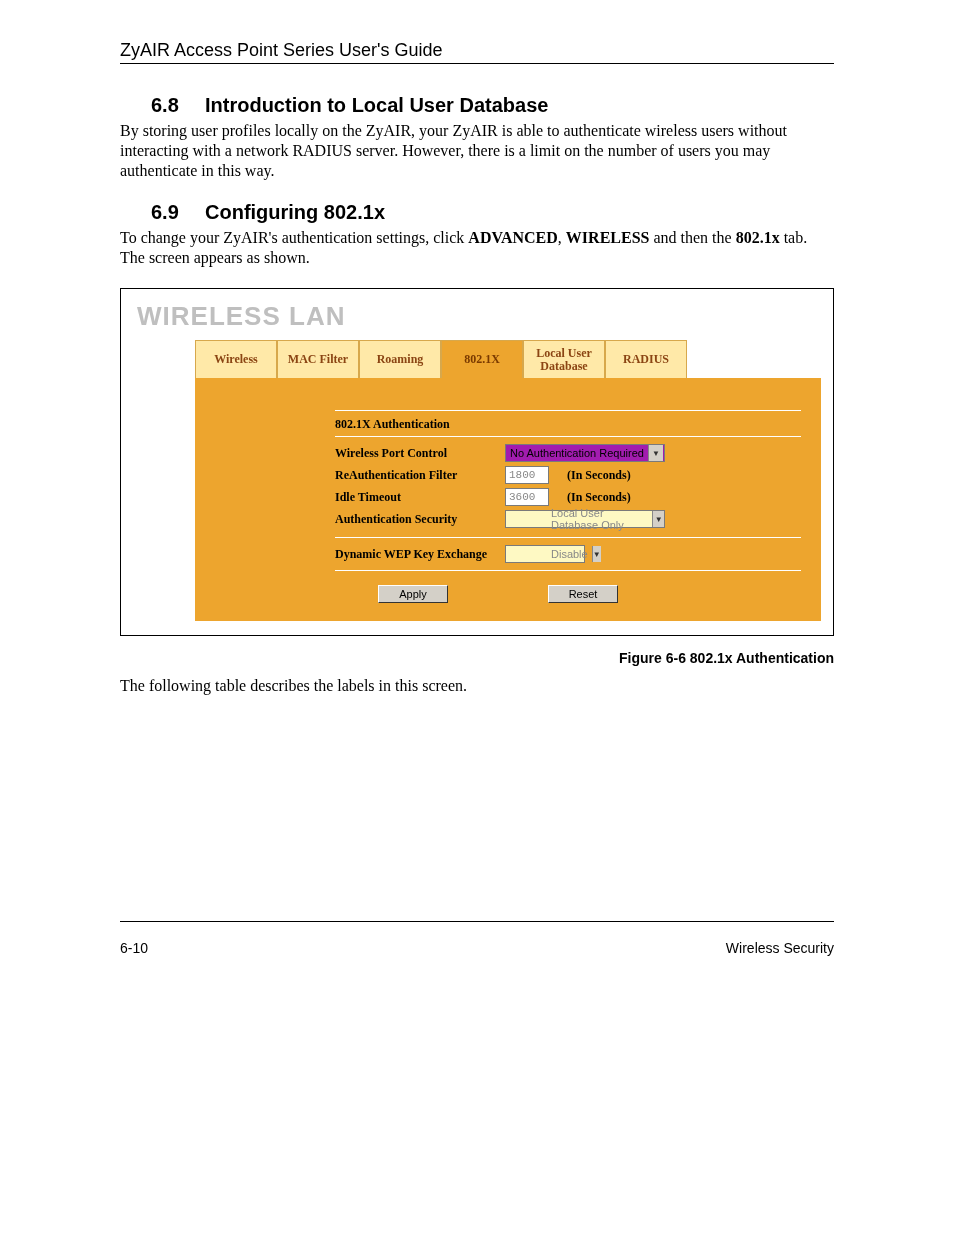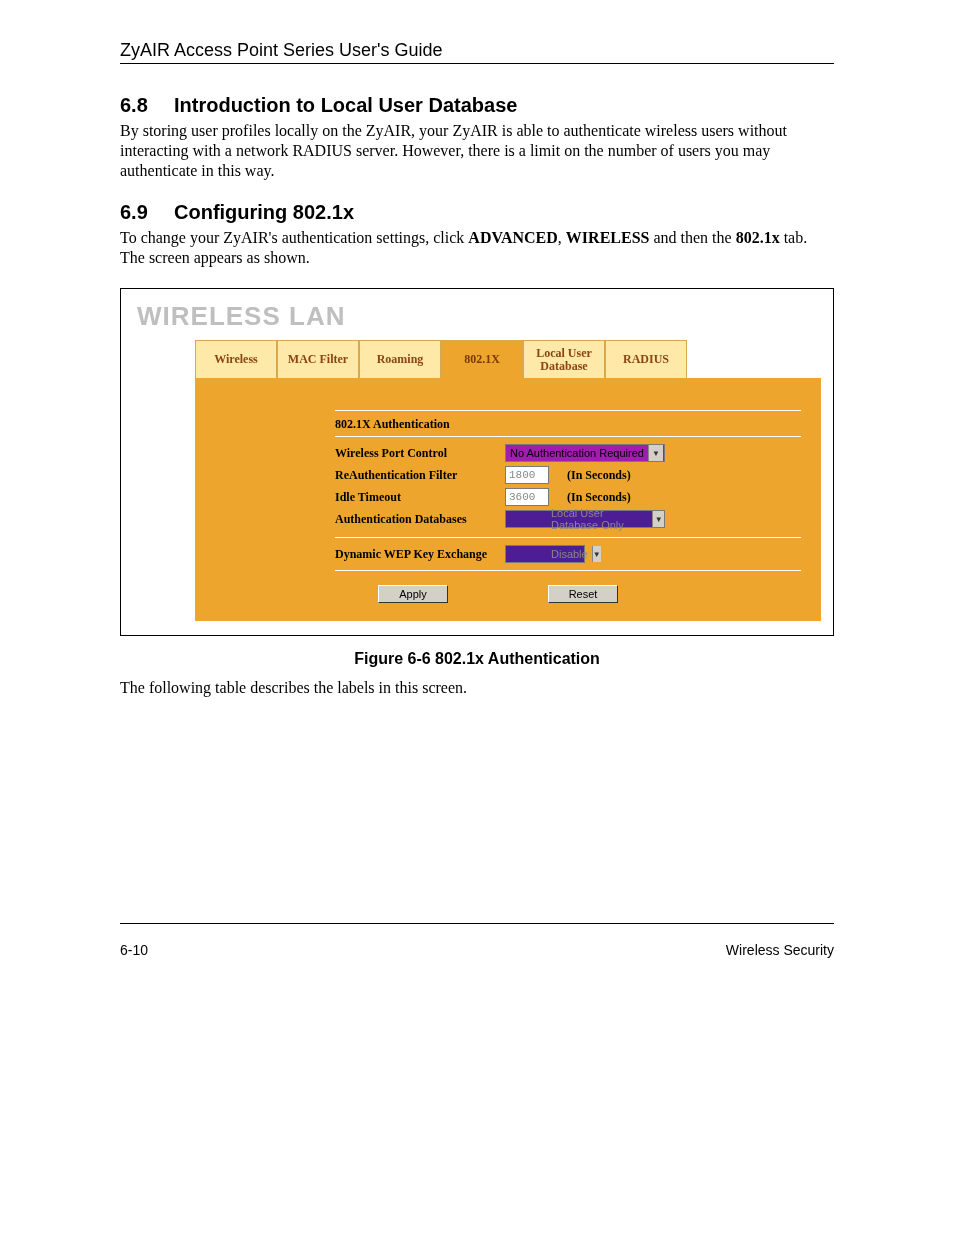--- a/index.html
+++ b/index.html
@@ -23,20 +23,21 @@
   }
   h2 {
     font-family: Arial, Helvetica, sans-serif;
     font-weight: bold;
     font-size: 20px;
     margin: 20px 0 4px 0;
   }
   h2 .num {
     display: inline-block;
     width: 54px;
+    margin-left: 31px;
   }
   p {
     margin: 0 0 20px 0;
     line-height: 1.25;
   }
   .bold { font-weight: bold; }
   .figure-box {
     border: 1px solid #000;
     padding: 8px 12px 14px 12px;
     margin-top: 6px;
@@ -111,21 +112,21 @@
     font-size: 11px;
     background: #a21caf;
     border: 1px solid #7a7a7a;
     height: 18px;
     display: inline-flex;
     align-items: center;
     padding: 0 0 0 4px;
     box-sizing: border-box;
   }
   .sel.disabled {
-    background: #4c1d95;
+    background: #fef9c3;
     color: #888;
     padding-left: 45px;
   }
   .sel .arrow {
     background: #d4d0c8;
     border-left: 1px solid #888;
     width: 14px;
     height: 100%;
     display: inline-flex;
     align-items: center;
@@ -167,22 +168,22 @@
   .btn-row {
     display: flex;
     gap: 100px;
     justify-content: center;
     margin-top: 14px;
     padding-right: 140px;
   }
   .fig-caption {
     font-family: Arial, Helvetica, sans-serif;
     font-weight: bold;
-    font-size: 16px;
-    text-align: center;
+    font-size: 14px;
+    text-align: right;
     margin: 14px 0 10px 0;
   }
   .footer {
     margin-top: 225px;
     border-top: 1px solid #000;
     padding-top: 18px;
     display: flex;
     justify-content: space-between;
     font-family: Arial, Helvetica, sans-serif;
     font-size: 14px;
@@ -240,21 +241,21 @@
         <span class="suffix">(In Seconds)</span>
       </div>
 
       <div class="row">
         <div class="row-label">Idle Timeout</div>
         <div class="txt">3600</div>
         <span class="suffix">(In Seconds)</span>
       </div>
 
       <div class="row">
-        <div class="row-label">Authentication Databases</div>
+        <div class="row-label">Authentication Security</div>
         <div class="sel disabled" style="width:160px;">
           <span>Local User Database Only</span>
           <span class="arrow">▼</span>
         </div>
       </div>
 
       <hr style="margin-top:8px;">
 
       <div class="row">
         <div class="row-label">Dynamic WEP Key Exchange</div>

